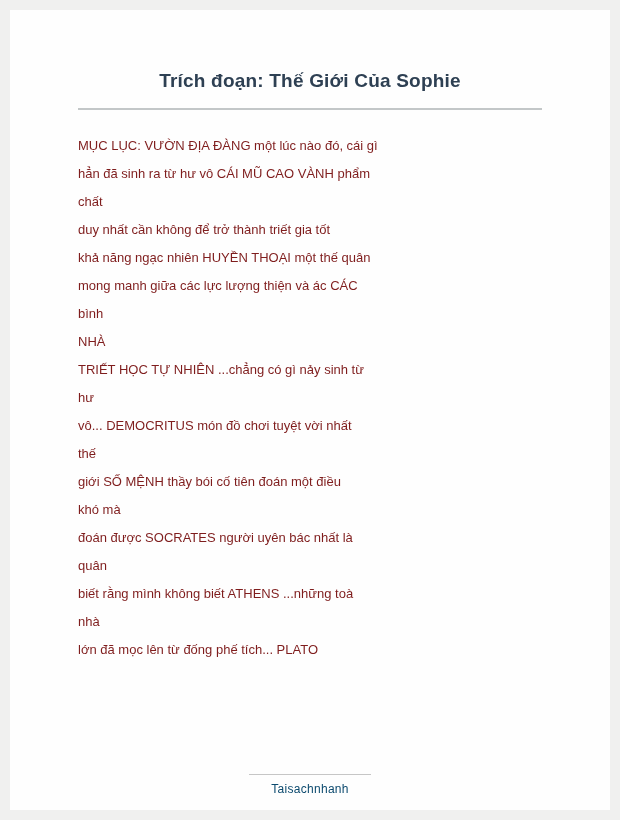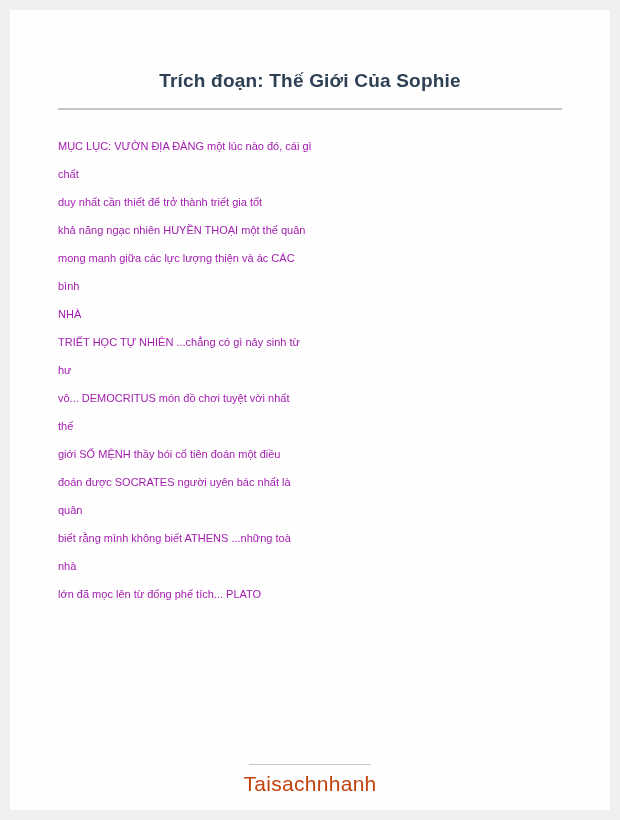--- a/index.html
+++ b/index.html
@@ -7,84 +7,86 @@
   body {
     background: #f0f0ef;
     font-family: "Liberation Sans", sans-serif;
     -webkit-font-smoothing: antialiased;
   }
   .card {
     width: 600px;
     height: 800px;
     margin: 10px auto;
     background: #fefefe;
-    padding: 0 48px;
+    padding: 0 68px;
     display: flex;
     flex-direction: column;
   }
   .page-title {
     margin-top: 60px;
     text-align: center;
     font-size: 19px;
     font-weight: 600;
     color: #2e4053;
     letter-spacing: 0.2px;
   }
   .title-rule {
     margin-top: 16px;
     border: 0;
     border-top: 2px solid #c3c7c8;
     width: 100%;
   }
   .excerpt {
     margin-top: 22px;
-    font-size: 11px;
+    font-size: 13px;
     line-height: 28px;
-    color: #a21caf;
+    color: #7f1d1d;
   }
   .excerpt p { margin: 0; }
   .footer {
     margin-top: auto;
     padding-bottom: 14px;
     text-align: center;
   }
   .footer-rule {
     width: 122px;
     margin: 0 auto 7px auto;
     border: 0;
     border-top: 1px solid #c6c6c6;
   }
   .footer-text {
-    font-size: 21px;
-    color: #c2410c;
+    font-size: 12px;
+    color: #0c4a6e;
     letter-spacing: 0.3px;
   }
 </style>
 </head>
 <body>
 
 <div class="card">
 
   <h1 class="page-title">Trích đoạn: Thế Giới Của Sophie</h1>
 
   <hr class="title-rule">
 
   <div class="excerpt">
       <p class="excerpt-line">MỤC LỤC: VƯỜN ĐỊA ĐÀNG một lúc nào đó, cái gì</p>
+      <p class="excerpt-line">hẳn đã sinh ra từ hư vô CÁI MŨ CAO VÀNH phẩm</p>
       <p class="excerpt-line">chất</p>
-      <p class="excerpt-line">duy nhất cần thiết để trở thành triết gia tốt</p>
+      <p class="excerpt-line">duy nhất cần không để trở thành triết gia tốt</p>
       <p class="excerpt-line">khả năng ngạc nhiên HUYỀN THOẠI một thế quân</p>
       <p class="excerpt-line">mong manh giữa các lực lượng thiện và ác CÁC</p>
       <p class="excerpt-line">bình</p>
       <p class="excerpt-line">NHÀ</p>
       <p class="excerpt-line">TRIẾT HỌC TỰ NHIÊN ...chẳng có gì nảy sinh từ</p>
       <p class="excerpt-line">hư</p>
       <p class="excerpt-line">vô... DEMOCRITUS món đồ chơi tuyệt vời nhất</p>
       <p class="excerpt-line">thế</p>
       <p class="excerpt-line">giới SỐ MỆNH thầy bói cố tiên đoán một điều</p>
+      <p class="excerpt-line">khó mà</p>
       <p class="excerpt-line">đoán được SOCRATES người uyên bác nhất là</p>
       <p class="excerpt-line">quân</p>
       <p class="excerpt-line">biết rằng mình không biết ATHENS ...những toà</p>
       <p class="excerpt-line">nhà</p>
       <p class="excerpt-line">lớn đã mọc lên từ đống phế tích... PLATO</p>
     </div>
 
   <div class="footer">
     <hr class="footer-rule">
     <div class="footer-text">Taisachnhanh</div>

